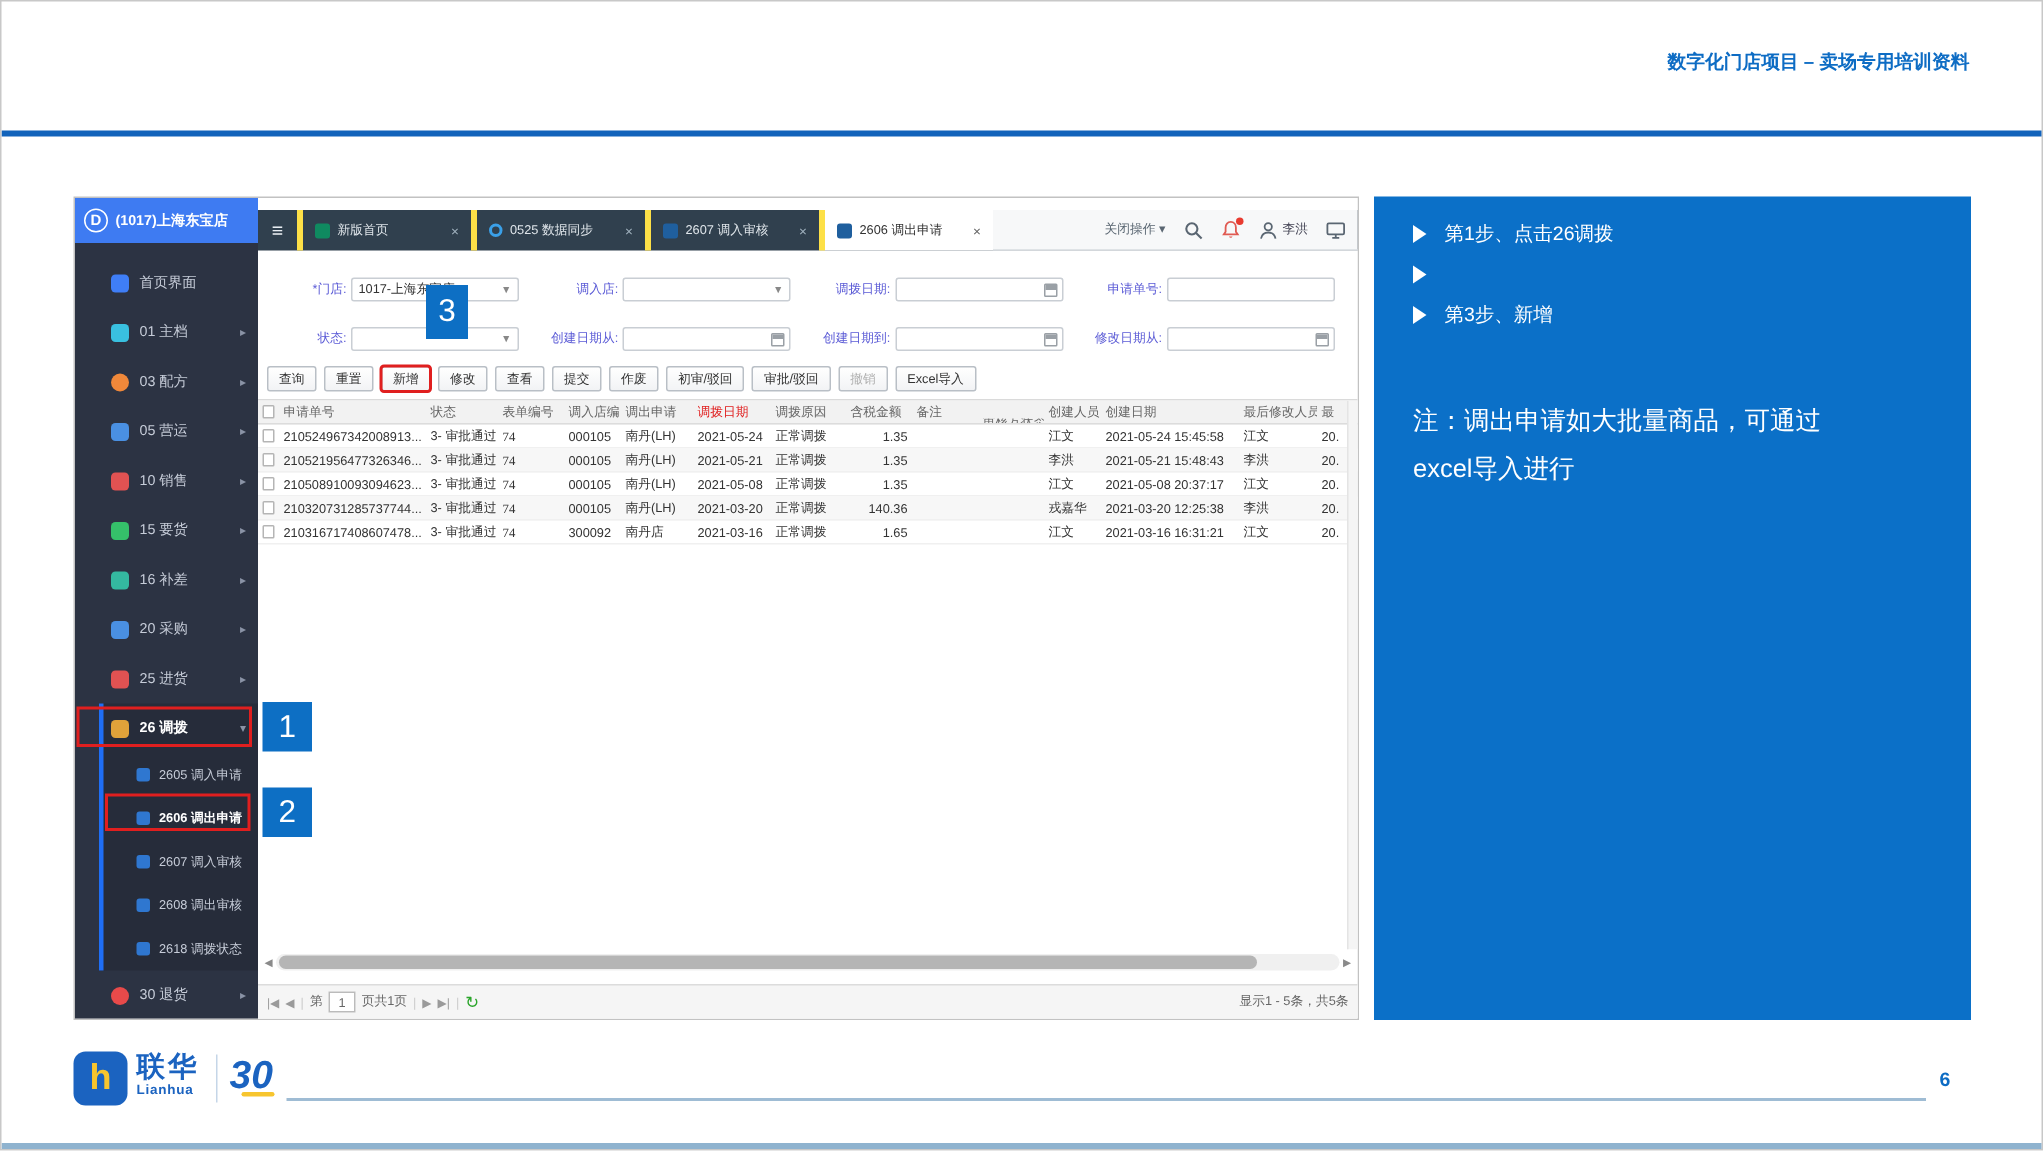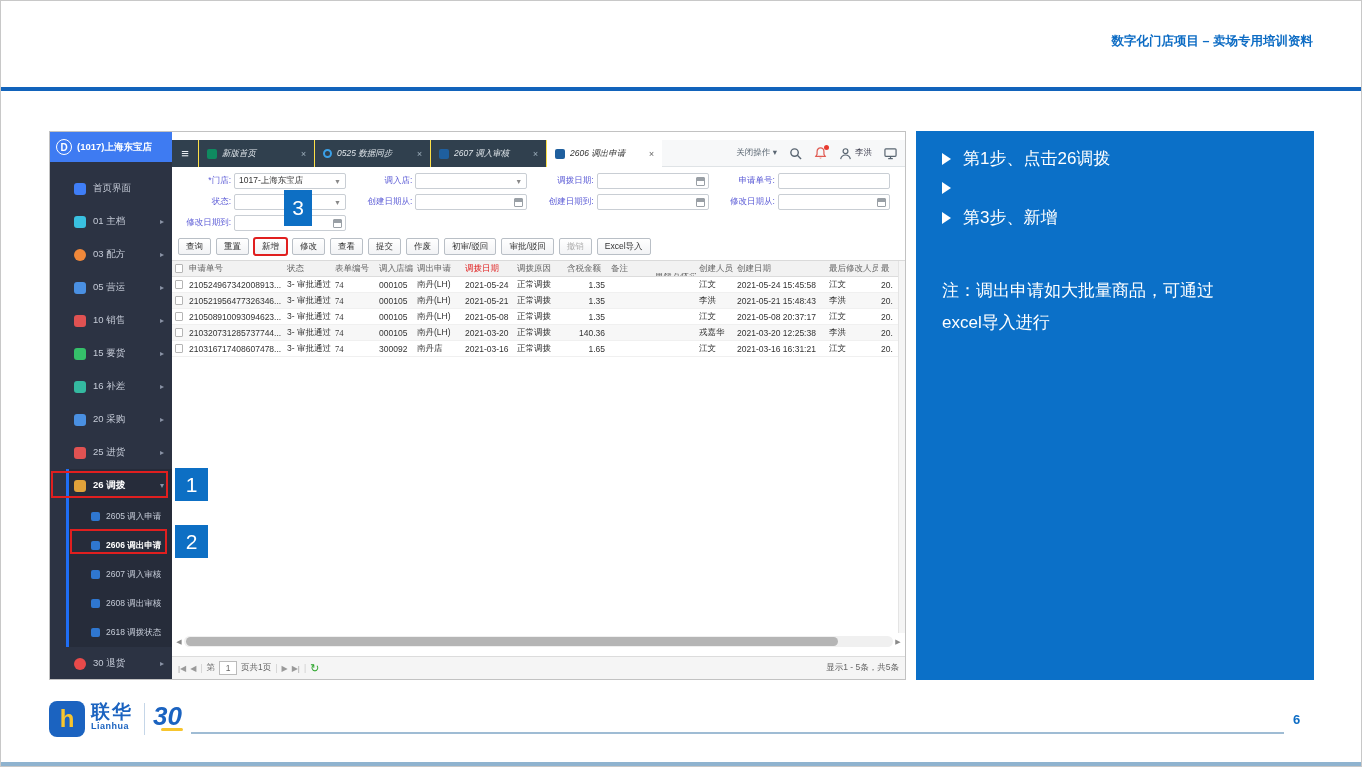--- a/index.html
+++ b/index.html
@@ -40,38 +40,38 @@
   .red-outline { outline:2px solid #e01f1f; outline-offset:-1px; }
 
   
   .main { flex:1; display:flex; flex-direction:column; background:#fff; padding-top:8px; min-width:0; }
 
   
   .tabstrip { height:27px; background:#30404e; display:flex; align-items:stretch; flex-shrink:0; }
   .hamburger { width:26px; color:#e8edf2; display:flex; align-items:center; justify-content:center;
                font-size:13px; cursor:pointer; }
   .tab { display:flex; align-items:center; gap:5px; padding:0 8px; min-width:116px;
-         border-left:1px solid #fde047; color:#dfe5ea; font-size:8.5px; cursor:pointer;font-style:italic; }
+         border-left:4px solid #fde047; color:#dfe5ea; font-size:8.5px; cursor:pointer; }
   .tab .close { margin-left:auto; color:#9fb0bd; font-size:9px; }
   .tab.active { background:#ffffff; color:#333; }
   .tab.active .close { color:#666; }
   .tab-ic { width:10px; height:10px; border-radius:2px; flex-shrink:0; }
   .tab-ic.circle { border-radius:50%; border:2px solid #3aa0e8; width:9px; height:9px; background:transparent; }
   .strip-right { flex:1; background:#f7f8f9; border-bottom:1px solid #dfe3e6; display:flex;
                  align-items:center; justify-content:flex-end; gap:12px; padding:0 8px; color:#5a6672; }
   .close-ops { font-size:8.5px; cursor:pointer; color:#5a6672; white-space:nowrap; }
   .ico { width:13px; height:13px; position:relative; cursor:pointer; flex-shrink:0; }
   .ico svg { width:100%; height:100%; display:block; }
   .bell-dot { position:absolute; right:-2px; top:-2px; width:5px; height:5px; background:#e83b30; border-radius:50%; }
   .user-wrap { display:flex; align-items:center; gap:3px; cursor:pointer; font-size:8.5px; color:#445; }
 
   
   .filters { padding:6px 4px 2px 4px; flex-shrink:0; }
   .f-row { display:flex; margin-bottom:5px; }
-  .f-cell { display:flex; align-items:center; width:184px; }
+  .f-cell { display:flex; align-items:center; width:184px;margin-top:12px; }
   .f-cell .f-lbl { width:58px; text-align:right; color:#5b5bd6; font-size:8.5px; padding-right:3px; white-space:nowrap; }
   .f-field { position:relative; width:112px; height:16px; border:1px solid #c9ced4; border-radius:2px;
              background:#fff; font-size:8.5px; color:#333; display:flex; align-items:center; padding:0 14px 0 4px; }
   .f-field .sel-arrow { position:absolute; right:4px; color:#888; font-size:7px; }
   .cal { position:absolute; right:3px; width:9px; height:9px; border:1px solid #9aa0a6; border-radius:1px;
          background:linear-gradient(#9aa0a6 0 3px, #fff 3px); }
 
   
   .toolbar { display:flex; gap:5px; padding:3px 6px 5px 6px; flex-shrink:0; align-items:center; }
   .tb-btn { height:17px; padding:0 7px; border:1px solid #b9bfc6; border-radius:2px;
@@ -109,21 +109,21 @@
   .pg .nav { color:#9a9a9a; cursor:pointer; font-size:8px; }
   .pg-input { width:18px; height:14px; border:1px solid #bbb; background:#fff; text-align:center;
               font-size:8.5px; display:flex; align-items:center; justify-content:center; }
   .pg .sep { color:#ccc; }
   .refresh { color:#2aa52a; font-size:11px; cursor:pointer; }
   .sb-summary { margin-left:auto; }
 
   
   .panel { position:absolute; left:915px; top:130px; width:398px; height:549px; background:#0b70c8;
            color:#fff; padding:16px 26px; }
-  .bullet { display:flex; align-items:center; gap:12px; margin-bottom:12px; font-size:17px; }
+  .bullet { display:flex; align-items:center; gap:12px; margin-bottom:12px; font-size:13px; }
   .b-arrow { width:0; height:0; border-left:9px solid #fff; border-top:6px solid transparent;
              border-bottom:6px solid transparent; flex-shrink:0; }
   .note { margin-top:46px; font-size:17px; line-height:1.9; }
 
   
   .callout-box { position:absolute; border:2px solid #e01f1f; background:transparent; }
   .badge { position:absolute; background:#0d6fc4; color:#fff; display:flex; align-items:center;
            justify-content:center; font-size:21px; }
 
   
@@ -352,29 +352,20 @@
             </div>
           </div>
           <div class="f-cell">
             <span class="f-lbl">修改日期从:</span>
             <div class="f-field">
               <span></span>
               <span class="cal"></span>
             </div>
           </div>
         </div>
-        <div class="f-row" style="margin-bottom:2px">
-          <div class="f-cell">
-            <span class="f-lbl">修改日期到:</span>
-            <div class="f-field">
-              <span></span>
-              <span class="cal"></span>
-            </div>
-          </div>
-        </div>
       </div>
 
       <div class="toolbar">
         <div class="tb-btn">查询</div>
         <div class="tb-btn">重置</div>
         <div class="tb-btn red-outline">新增</div>
         <div class="tb-btn">修改</div>
         <div class="tb-btn">查看</div>
         <div class="tb-btn">提交</div>
         <div class="tb-btn">作废</div>

